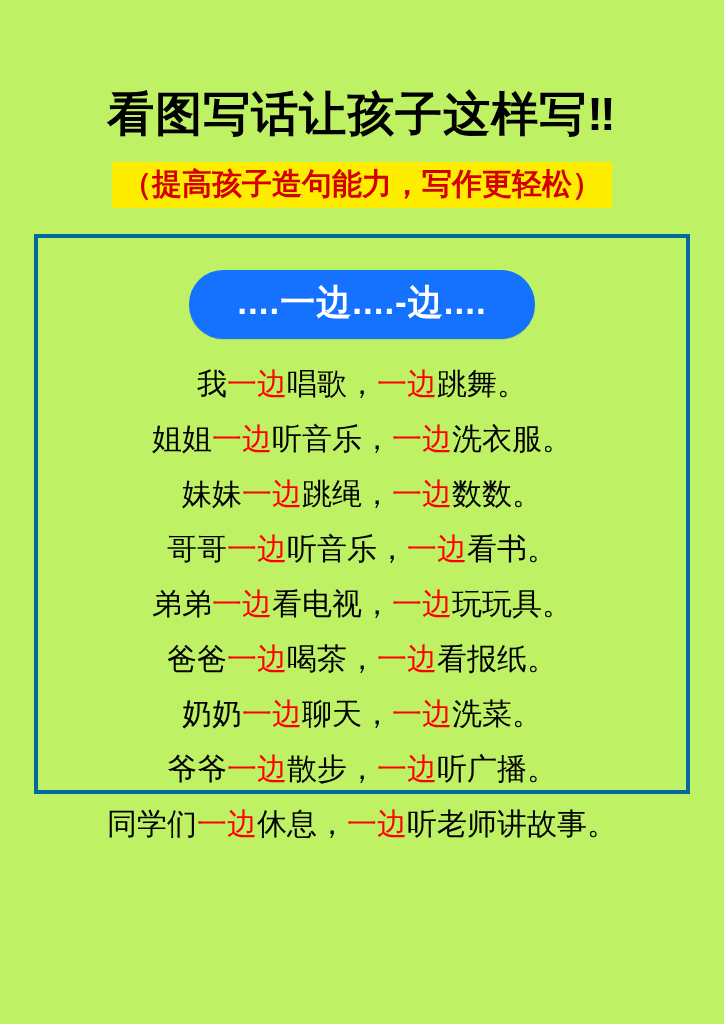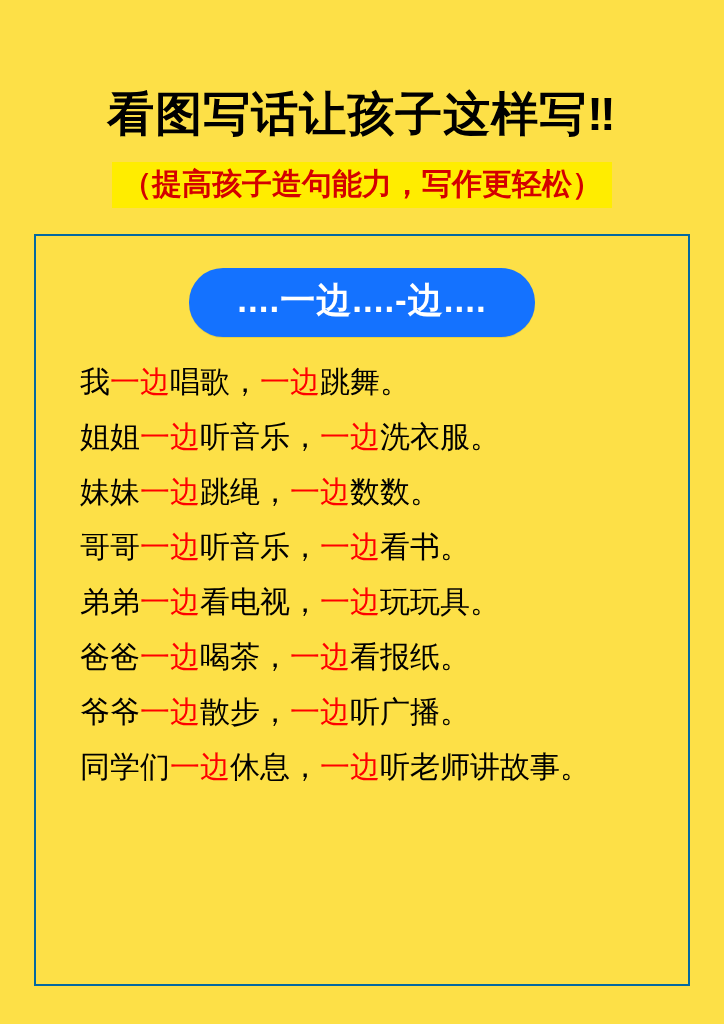--- a/index.html
+++ b/index.html
@@ -10,21 +10,21 @@
   body {
     width: 724px;
     height: 1024px;
     font-family: "Liberation Sans", "DejaVu Sans", sans-serif;
     overflow: hidden;
   }
   .page {
     position: relative;
     width: 724px;
     height: 1024px;
-    background: #fde047;
+    background: #bef264;
     box-sizing: border-box;
   }
   .title {
     text-align: center;
     font-size: 47px;
     font-weight: bold;
     color: #000000;
     letter-spacing: 1px;
     margin: 0;
     padding-top: 88px;
@@ -44,22 +44,22 @@
     padding: 5px 10px 7px 10px;
     line-height: 1.15;
     white-space: nowrap;
     text-align: right;
   }
   .frame {
     position: absolute;
     left: 34px;
     top: 234px;
     width: 656px;
-    height: 752px;
-    border: 2px solid #0369a1;
+    height: 560px;
+    border: 4px solid #0369a1;
     box-sizing: border-box;
   }
   .pill-wrap {
     display: flex;
     justify-content: center;
     margin-top: 32px;
   }
   .pill {
     background: #1472ff;
     color: #ffffff;
@@ -72,20 +72,21 @@
     box-shadow: 0 1px 0 rgba(0,0,0,0.08);
   }
   .lines {
     margin-top: 30px;
     padding: 0 44px;
   }
   .line {
     font-size: 30px;
     color: #000000;
     line-height: 1.0;
+    text-align: center;
     margin: 0 0 25px 0;
     white-space: nowrap;
     font-weight: 500;
   }
   .line .hl {
     color: #ff0000;
   }
   .line:last-child { margin-bottom: 12px; }
 </style>
 </head>
@@ -105,18 +106,19 @@
       <div class="pill">....一边....-边....</div>
     </div>
 
     <div class="lines">
         <p class="line"><span>我</span><span class="hl" style="color: rgb(255, 0, 0);">一边</span><span>唱歌，</span><span class="hl" style="color: rgb(255, 0, 0);">一边</span><span>跳舞。</span></p>
         <p class="line"><span>姐姐</span><span class="hl" style="color: rgb(255, 0, 0);">一边</span><span>听音乐，</span><span class="hl" style="color: rgb(255, 0, 0);">一边</span><span>洗衣服。</span></p>
         <p class="line"><span>妹妹</span><span class="hl" style="color: rgb(255, 0, 0);">一边</span><span>跳绳，</span><span class="hl" style="color: rgb(255, 0, 0);">一边</span><span>数数。</span></p>
         <p class="line"><span>哥哥</span><span class="hl" style="color: rgb(255, 0, 0);">一边</span><span>听音乐，</span><span class="hl" style="color: rgb(255, 0, 0);">一边</span><span>看书。</span></p>
         <p class="line"><span>弟弟</span><span class="hl" style="color: rgb(255, 0, 0);">一边</span><span>看电视，</span><span class="hl" style="color: rgb(255, 0, 0);">一边</span><span>玩玩具。</span></p>
         <p class="line"><span>爸爸</span><span class="hl" style="color: rgb(255, 0, 0);">一边</span><span>喝茶，</span><span class="hl" style="color: rgb(255, 0, 0);">一边</span><span>看报纸。</span></p>
+        <p class="line"><span>奶奶</span><span class="hl" style="color: rgb(255, 0, 0);">一边</span><span>聊天，</span><span class="hl" style="color: rgb(255, 0, 0);">一边</span><span>洗菜。</span></p>
         <p class="line"><span>爷爷</span><span class="hl" style="color: rgb(255, 0, 0);">一边</span><span>散步，</span><span class="hl" style="color: rgb(255, 0, 0);">一边</span><span>听广播。</span></p>
         <p class="line"><span>同学们</span><span class="hl" style="color: rgb(255, 0, 0);">一边</span><span>休息，</span><span class="hl" style="color: rgb(255, 0, 0);">一边</span><span>听老师讲故事。</span></p>
       </div>
 
   </div>
 </div>
 
 </body></html>

